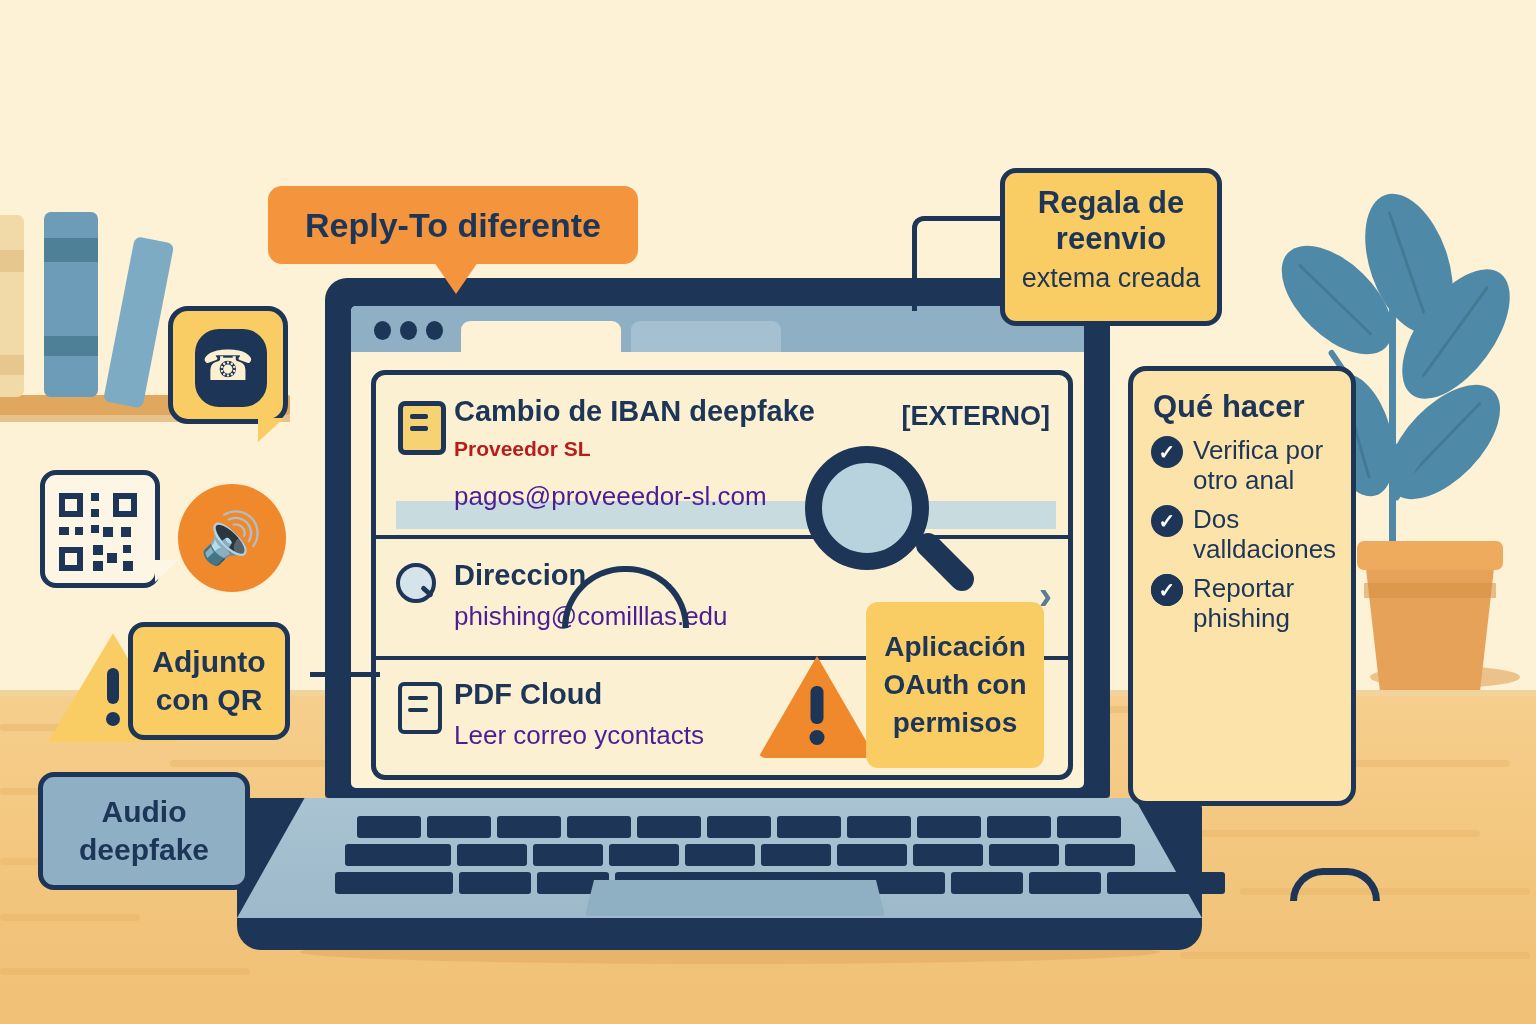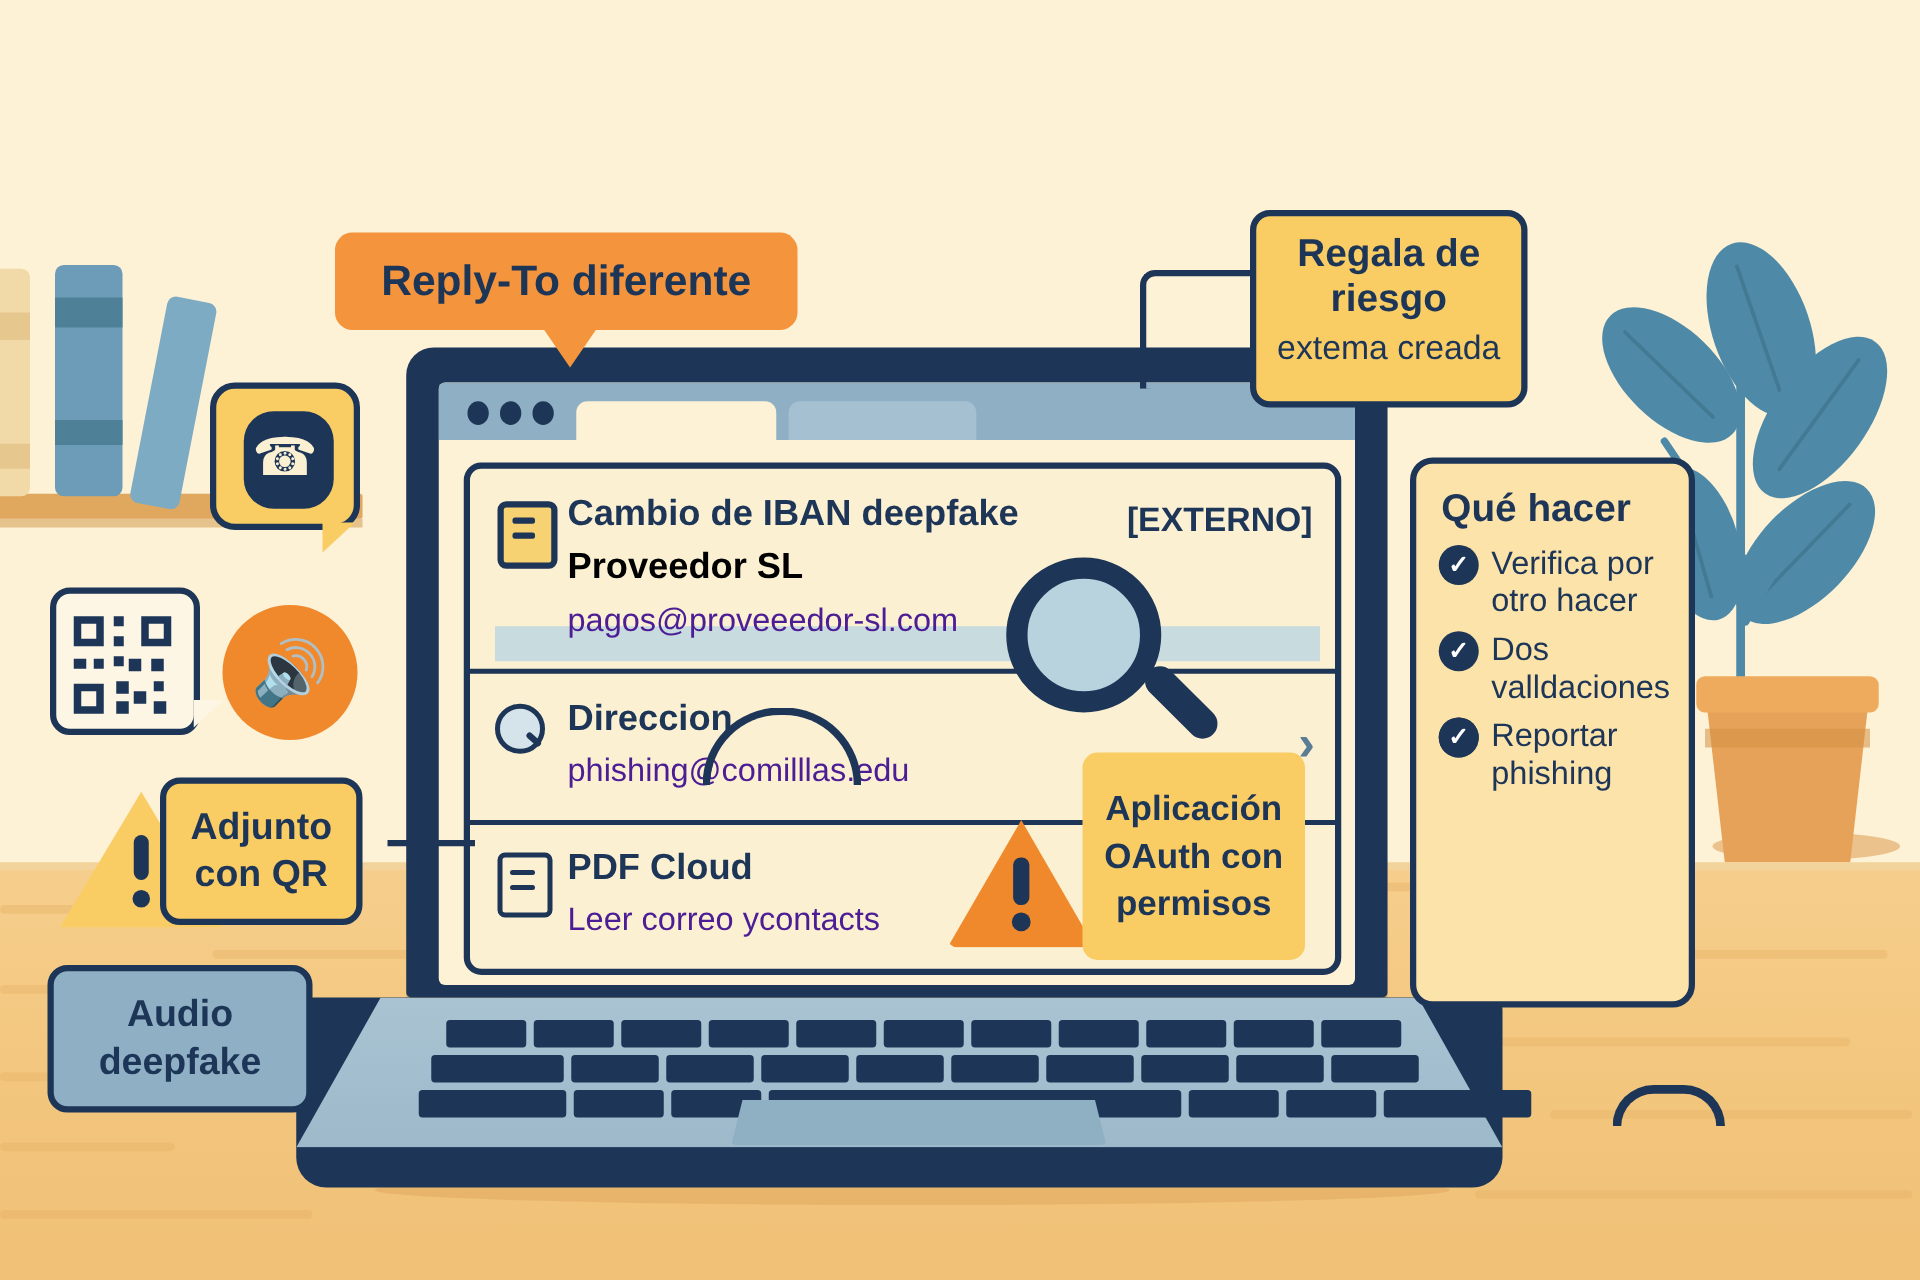--- a/index.html
+++ b/index.html
@@ -68,21 +68,21 @@
   .doc-icon{position:absolute;left:22px;top:22px;width:36px;height:44px;border:4px solid #1d3557;border-radius:6px;background:transparent;}
   .doc-icon i{position:absolute;left:6px;height:4px;background:#1d3557;border-radius:2px;}
   .doc-icon i.a{top:10px;width:20px;}
   .doc-icon i.b{top:22px;width:20px;}
 
   .sm-mag{position:absolute;left:20px;top:24px;width:40px;height:40px;}
   .sm-mag .ring{position:absolute;left:0;top:0;width:32px;height:32px;border:4px solid #1d3557;border-radius:50%;background:#d5e3ea;}
   .sm-mag .hand{position:absolute;left:24px;top:26px;width:14px;height:5px;background:#1d3557;border-radius:3px;transform:rotate(42deg);}
 
   .subj{position:absolute;font-size:29px;font-weight:bold;color:#1d3557;}
-  .from{position:absolute;font-size:29px;font-weight:bold;color:#000000;}
+  .from{position:absolute;font-size:21px;font-weight:bold;color:#b91c1c;}
   .addr{position:absolute;font-size:26px;color:#4c1d95;}
   .badge-ext{position:absolute;right:18px;top:26px;font-size:27px;font-weight:bold;color:#1d3557;}
   .chev{position:absolute;right:16px;top:36px;font-size:40px;font-weight:bold;color:#5b7c95;line-height:1;}
 
   
   .big-mag{position:absolute;left:805px;top:446px;width:165px;height:180px;z-index:14;}
   .big-mag .lens{position:absolute;left:0;top:0;width:124px;height:124px;border:17px solid #1d3557;border-radius:50%;background:#b8d2de;box-sizing:border-box;}
   .big-mag .grip{position:absolute;left:104px;top:104px;width:72px;height:24px;background:#1d3557;border-radius:13px;transform:rotate(45deg);}
 
   
@@ -294,21 +294,21 @@
   </div>
 
   <div class="callout co-orange" style="left:268px;top:186px;width:370px;height:78px;display:flex;align-items:center;justify-content:center;font-size:34px;">
     <span>Reply-To diferente</span>
   </div>
   <div class="ptr-down" style="left:434px;top:262px;"></div>
 
   <div class="conn" style="left:912px;top:216px;width:100px;height:90px;"></div>
 
   <div class="callout co-yellow" style="left:1000px;top:168px;width:222px;height:158px;padding:12px 10px;text-align:center;">
-    <div style="font-size:31px;font-weight:bold;line-height:36px;">Regala de riesgo</div>
+    <div style="font-size:31px;font-weight:bold;line-height:36px;">Regala de reenvio</div>
     <div style="font-size:27px;margin-top:6px;">extema creada</div>
   </div>
 
   <div class="bub bub-phone" style="left:168px;top:306px;width:120px;height:118px;">
     <div class="inner"></div>
     <div class="glyph">☎</div>
   </div>
   <div class="bub-tail" style="left:258px;top:418px;border-left:26px solid #f9cd64;border-bottom:24px solid transparent;"></div>
 
   <div class="bub bub-qr" style="left:40px;top:470px;width:120px;height:118px;">
@@ -351,21 +351,21 @@
   <div style="position:absolute;left:310px;top:672px;width:70px;height:5px;background:#1d3557;"></div>
 
   <div class="callout co-blue" style="left:38px;top:772px;width:212px;height:118px;display:flex;align-items:center;justify-content:center;text-align:center;font-size:30px;line-height:38px;">
     <span>Audio deepfake</span>
   </div>
 
   <div class="panel">
     <h3>Qué hacer</h3>
     <div class="pitem">
       <span class="check">✓</span>
-      <span>Verifica por otro hacer</span>
+      <span>Verifica por otro anal</span>
     </div>
     <div class="pitem">
       <span class="check">✓</span>
       <span>Dos valldaciones</span>
     </div>
     <div class="pitem">
       <span class="check">✓</span>
     </div>
     <div class="pitem">
       <span class="check">✓</span>

